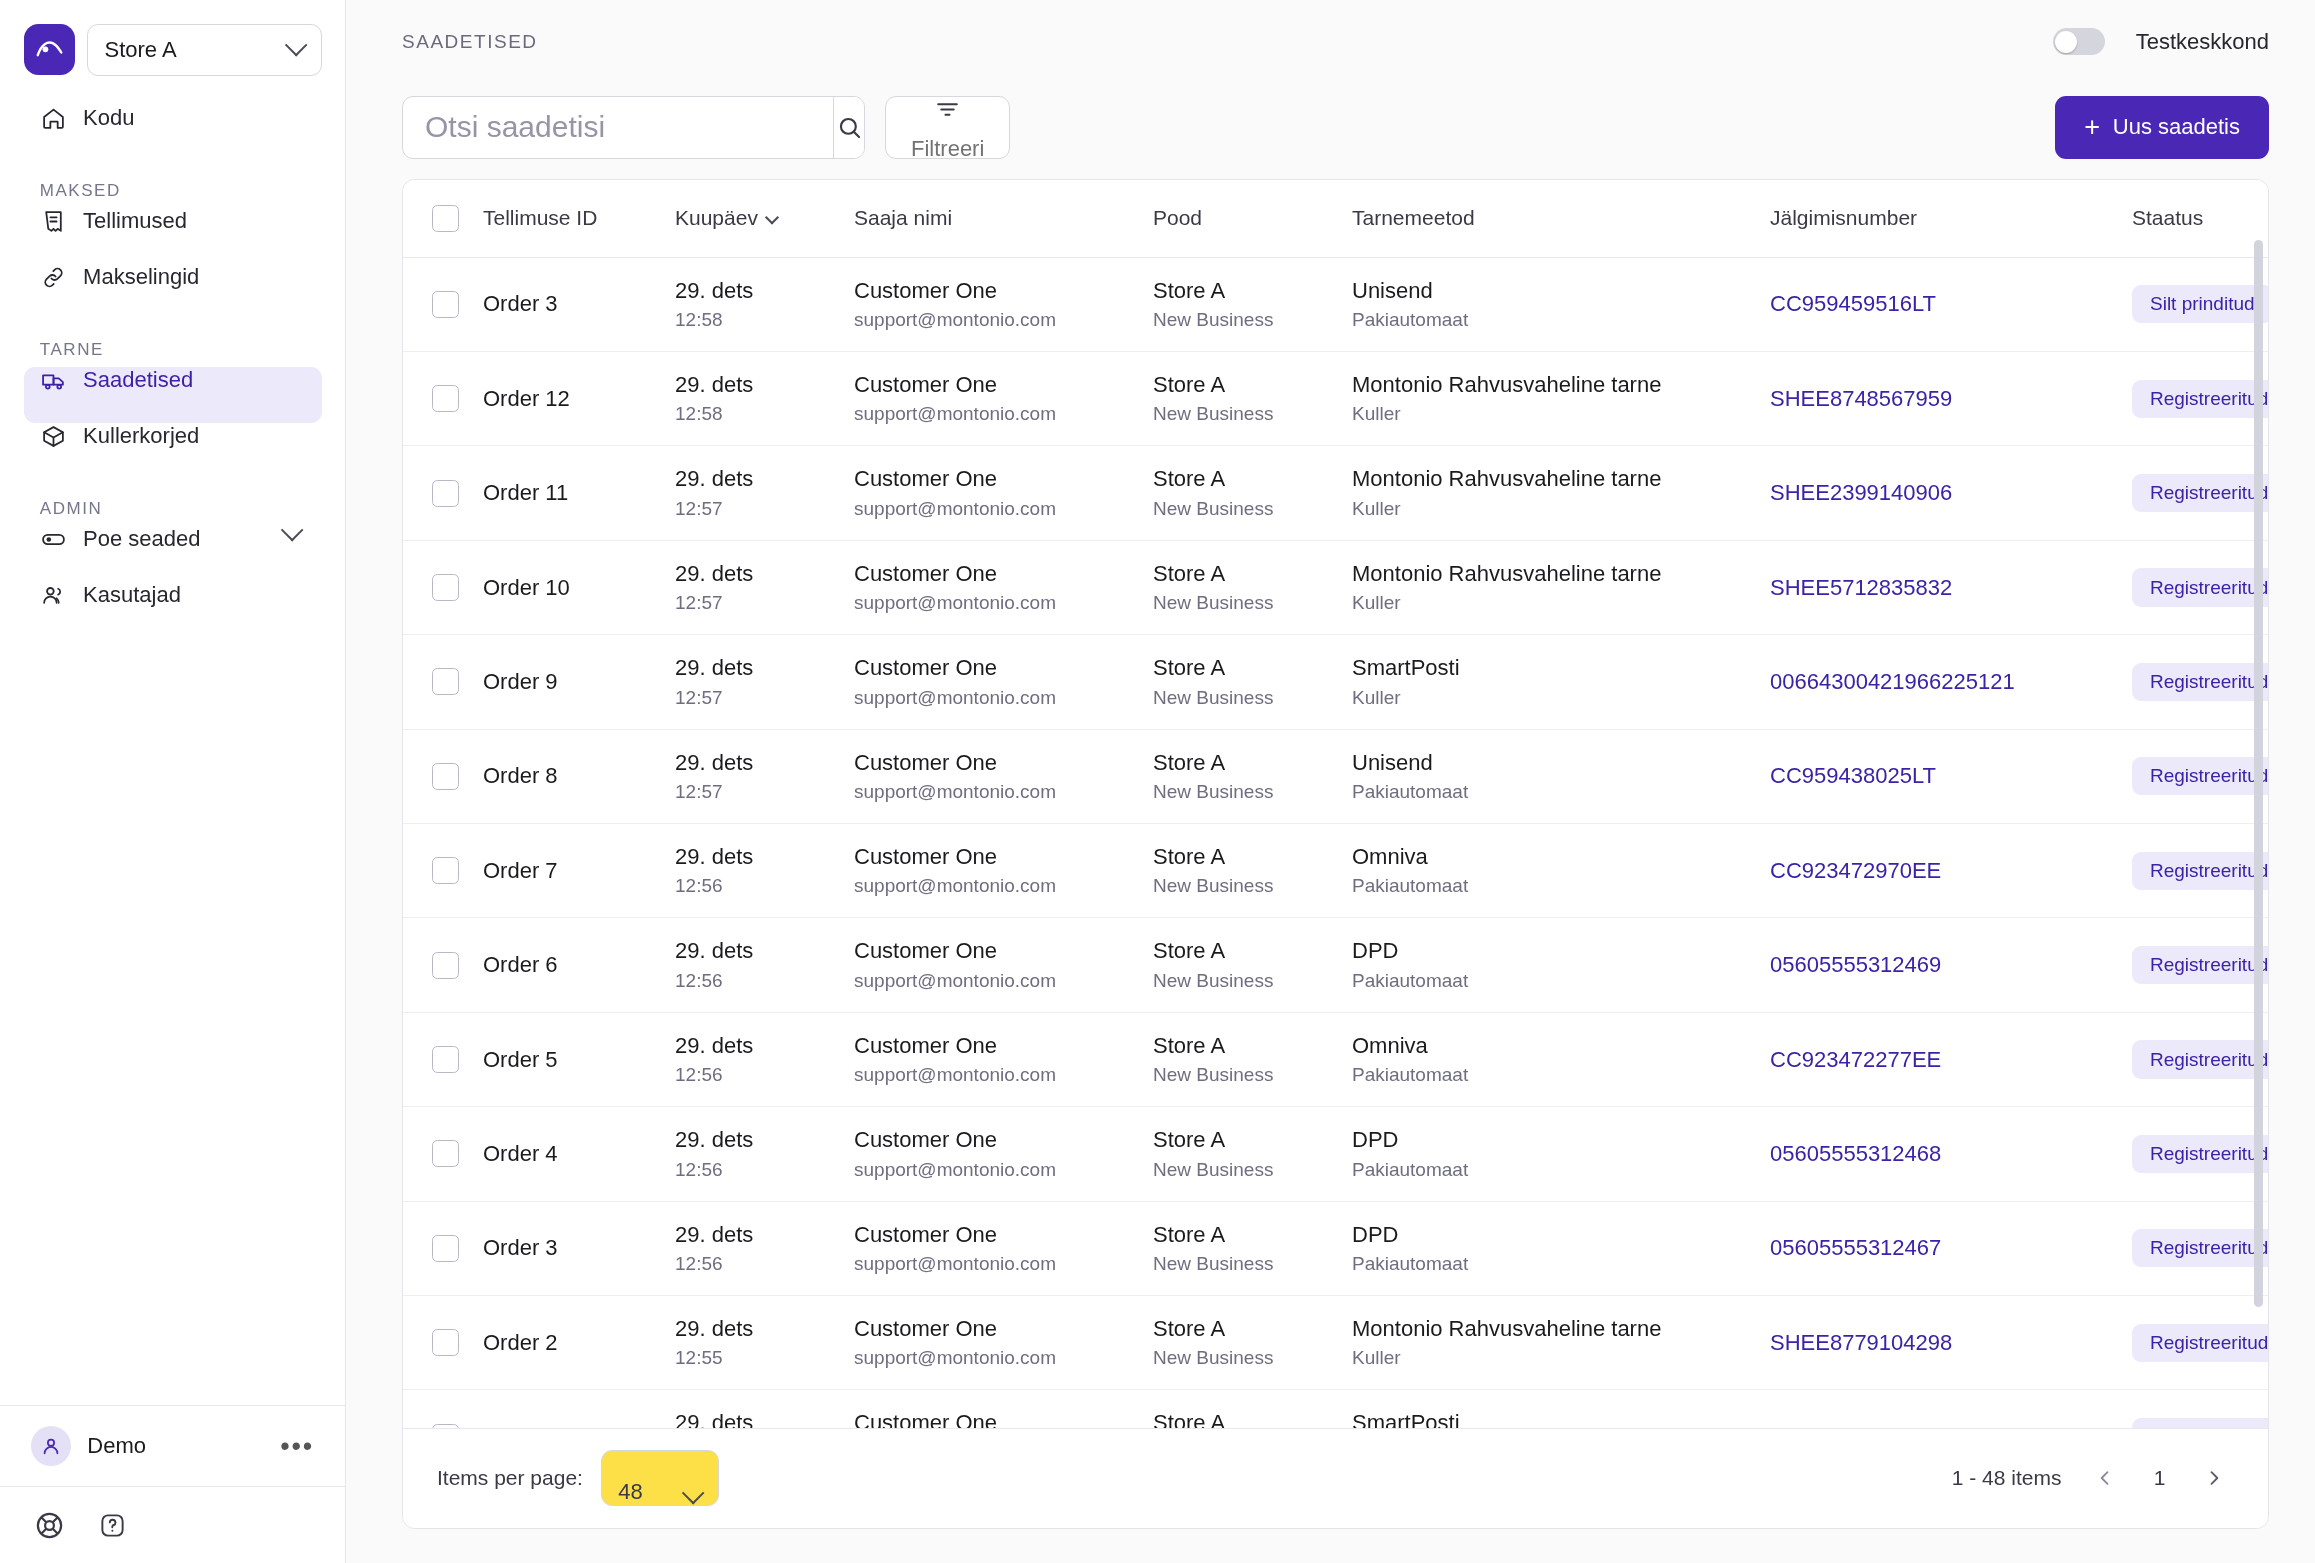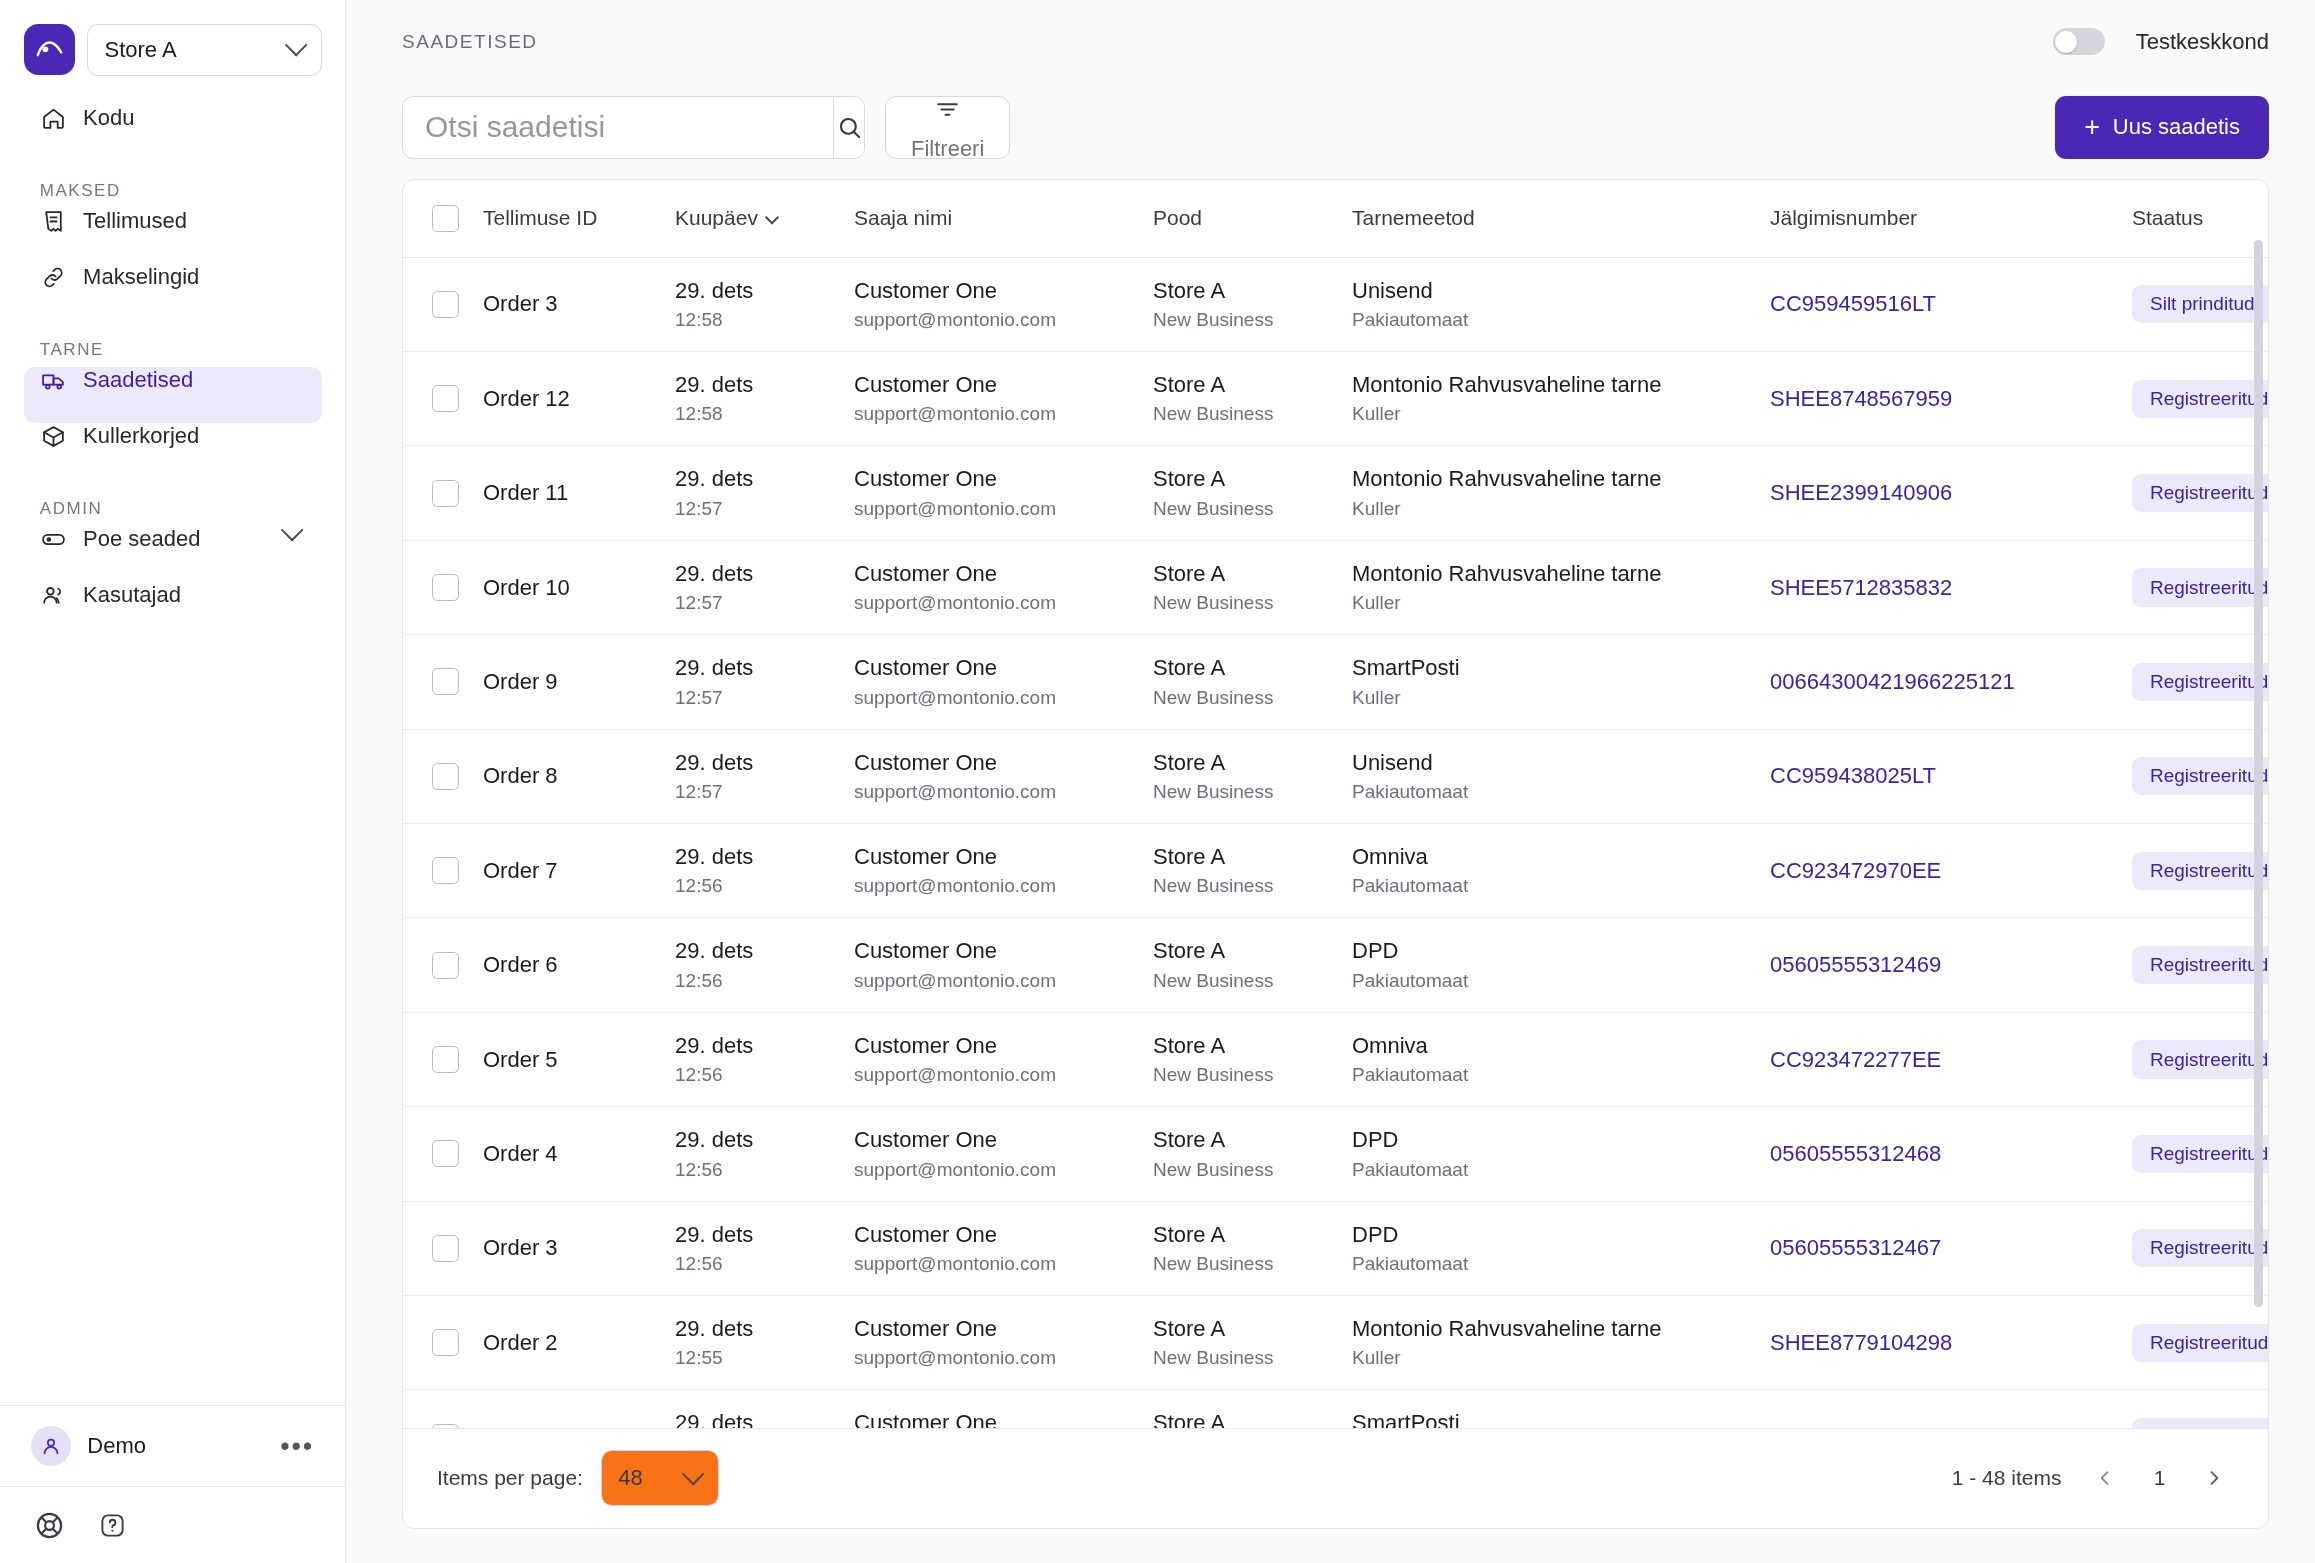--- a/index.html
+++ b/index.html
@@ -336,25 +336,25 @@
     align-items: center;
     justify-content: space-between;
     padding: 0 34px;
     flex: 0 0 100px;
   }
   .ipp { display: flex; align-items: center; gap: 18px; font-size: 21px; color: #3a3a46; }
   .ipp-select {
     width: 118px; height: 56px;
     border: 0.9px solid #d7d7df;
     border-radius: 11px;
-    display: flex; align-items: center; justify-content: space-between;
+    display: flex; align-items: flex-end; justify-content: space-between;
     padding: 0 16.3px;
     font-size: 22px;
     cursor: pointer;
-    background: #f97316;
+    background: #fde047;
   }
   .pager { display: flex; align-items: center; gap: 23.5px; font-size: 21px; color: #3a3a46; }
   .pg-btn {
     width: 40px; height: 40px;
     display: flex; align-items: center; justify-content: center;
     cursor: pointer;
     color: #6a6a7c;
   }
   .pg-num { font-size: 21px; min-width: 22px; text-align: center; }
 

